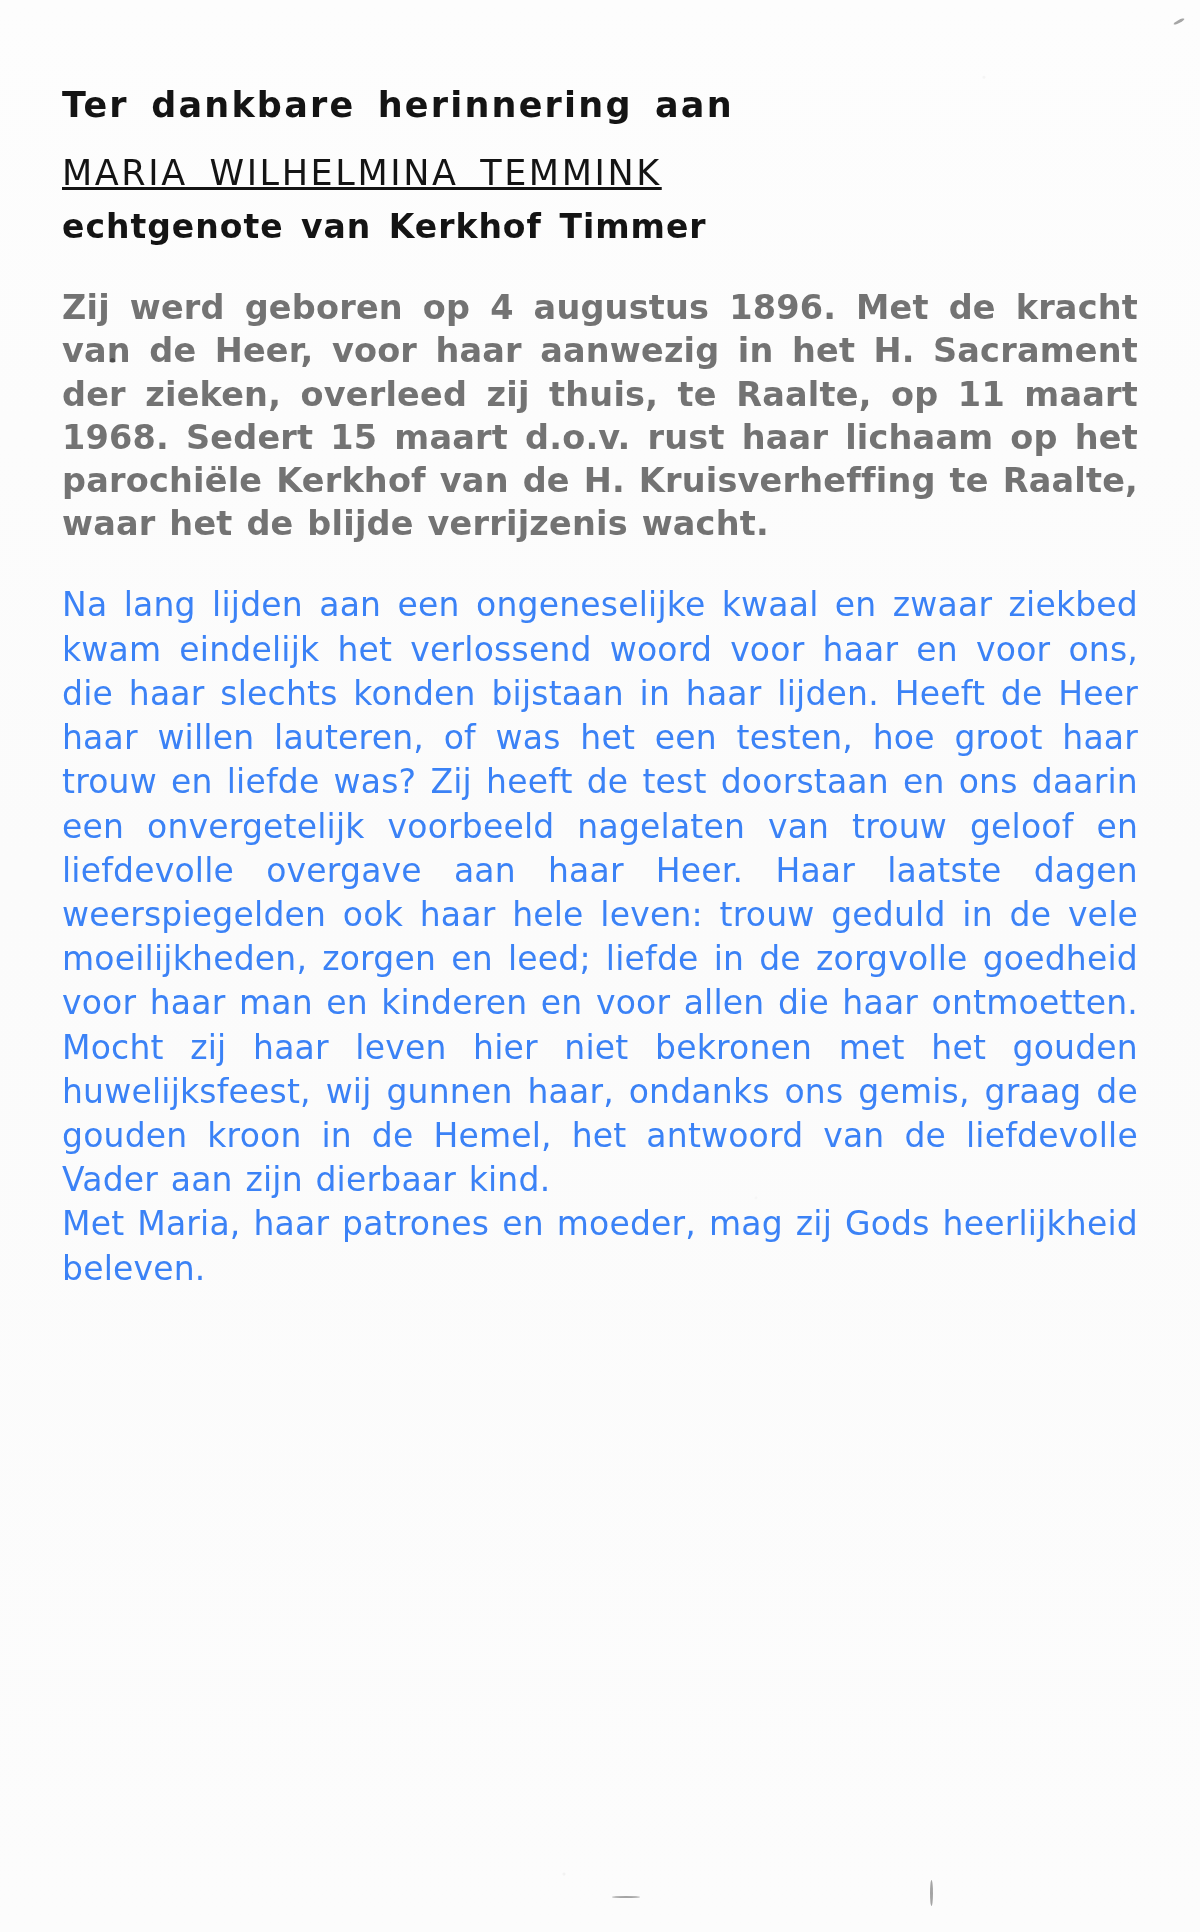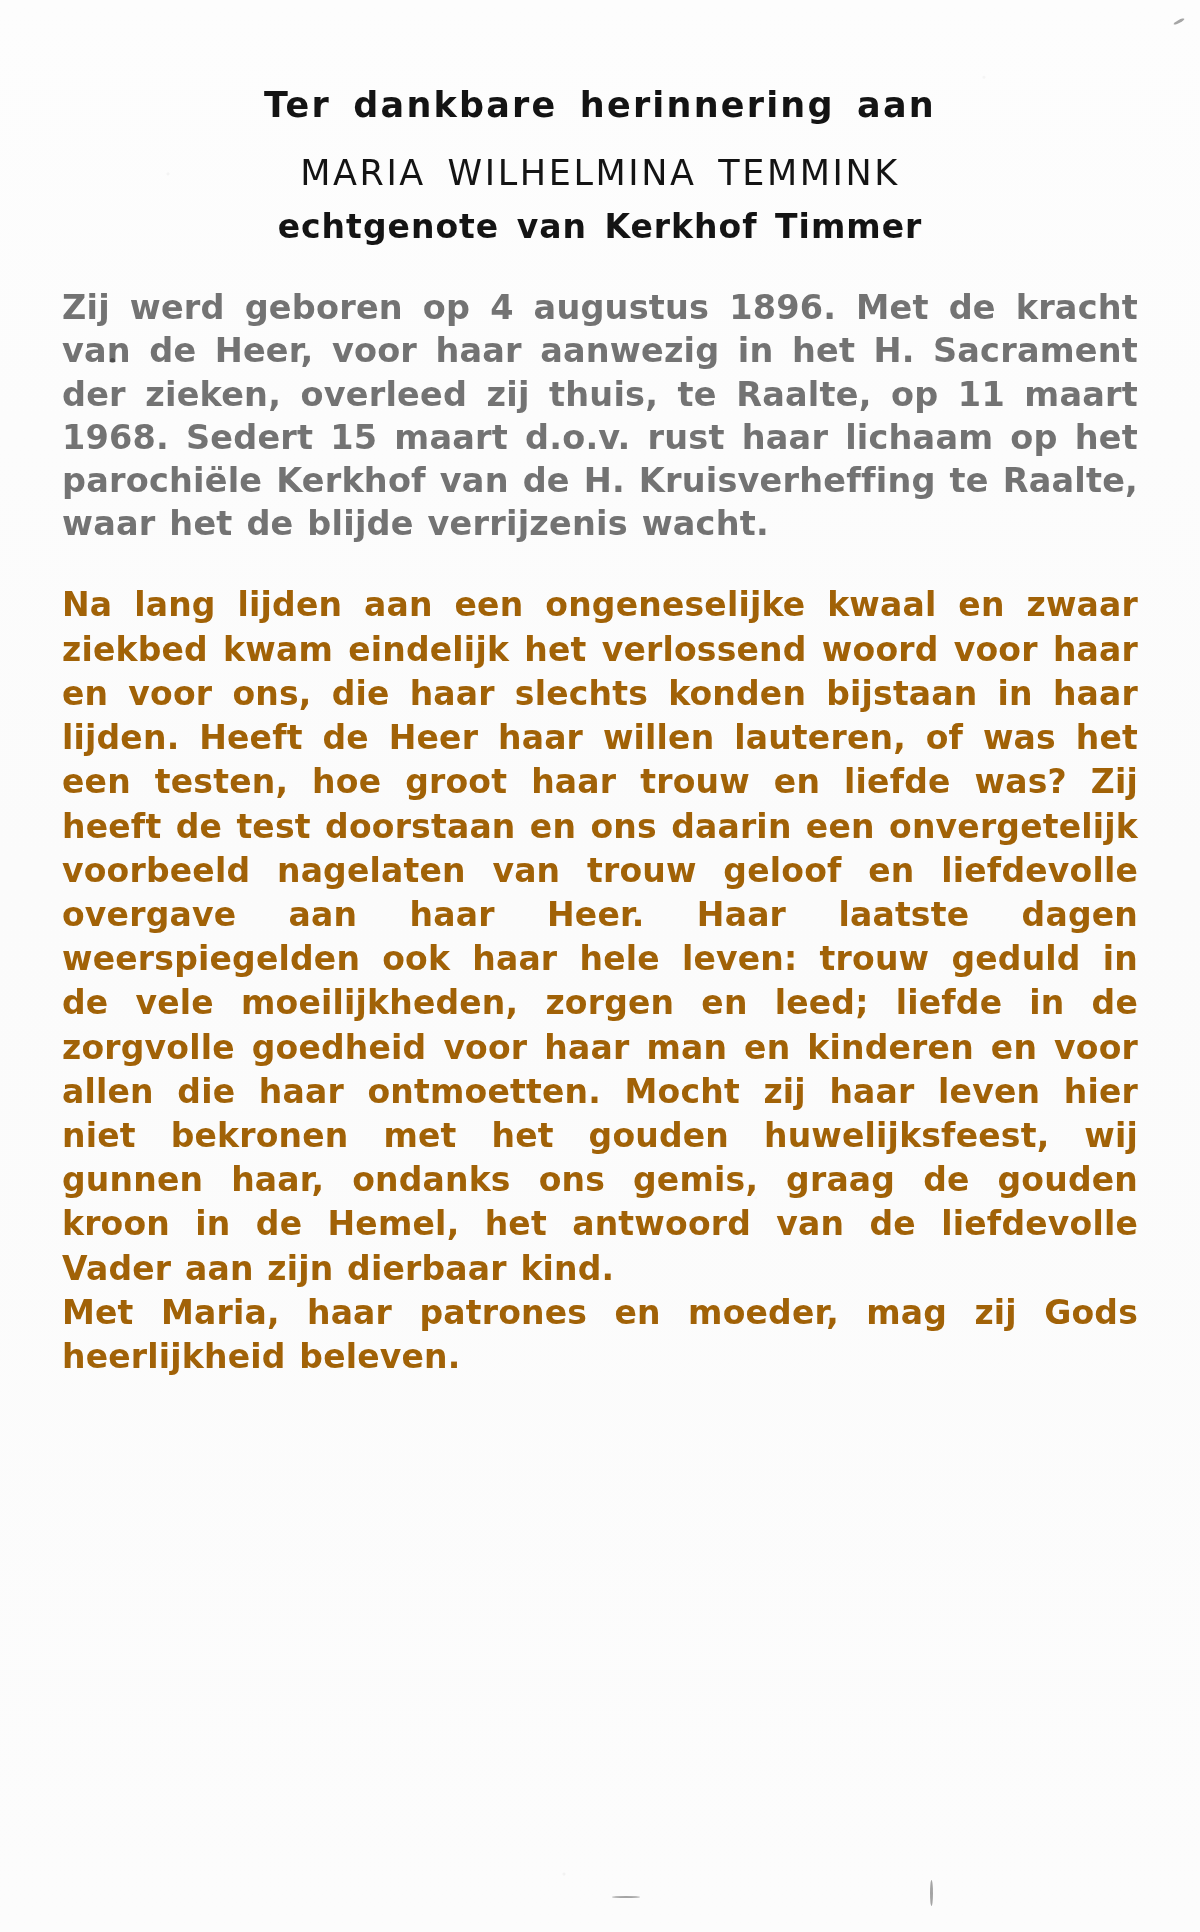--- a/index.html
+++ b/index.html
@@ -28,21 +28,20 @@
   }
   .page {
     position: absolute;
     inset: 0;
     padding: 0 62px;
     box-sizing: border-box;
   }
 
   
   .heading {
-    text-align: center;
     margin-top: 86px;
   }
   .hd-line {
     font-weight: bold;
     letter-spacing: 0.5px;
     color: #141414;
   }
   .hd-1 {
     font-size: 35px;
     letter-spacing: 2.2px;
@@ -54,20 +53,21 @@
     letter-spacing: 1.2px;
     word-spacing: 5px;
     margin-top: 16px;
   }
   .hd-name {
     font-size: 35px;
     letter-spacing: 2.6px;
     word-spacing: 8px;
     margin-top: 28px;
     font-weight: normal;
+    text-decoration: underline;
   }
   .hd-spouse {
     font-size: 33px;
     letter-spacing: 1px;
     word-spacing: 5px;
     margin-top: 14px;
     font-weight: bold;
   }
 
   
@@ -79,26 +79,26 @@
     text-align: justify;
     letter-spacing: 0.2px;
     word-spacing: 2px;
     color: #737373;
   }
 
   
   .body-text {
     margin-top: 38px;
     font-size: 33px;
-    font-weight: bold;
+    font-weight: normal;
     line-height: 1.34;
     text-align: justify;
     letter-spacing: 0.2px;
     word-spacing: 2px;
-    color: #a16207;
+    color: #3b82f6;
   }
   .body-text p {
     margin: 0;
   }
   .body-text p + p {
     margin-top: 0px;
   }
 
   
   .speck {

